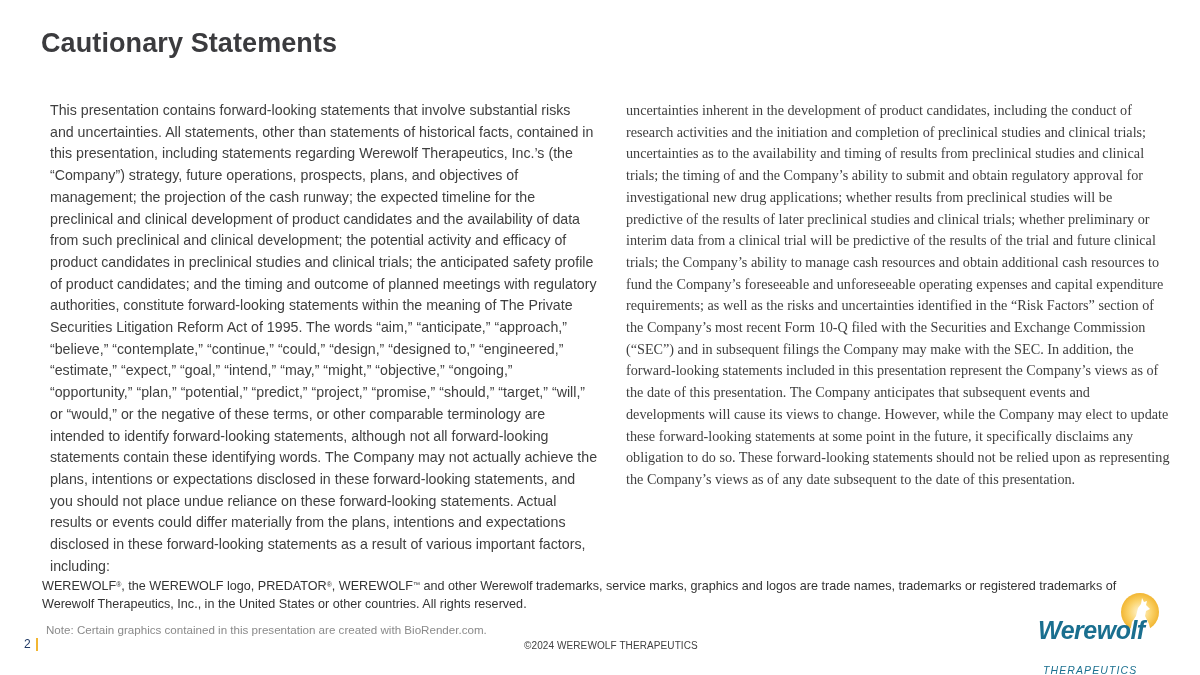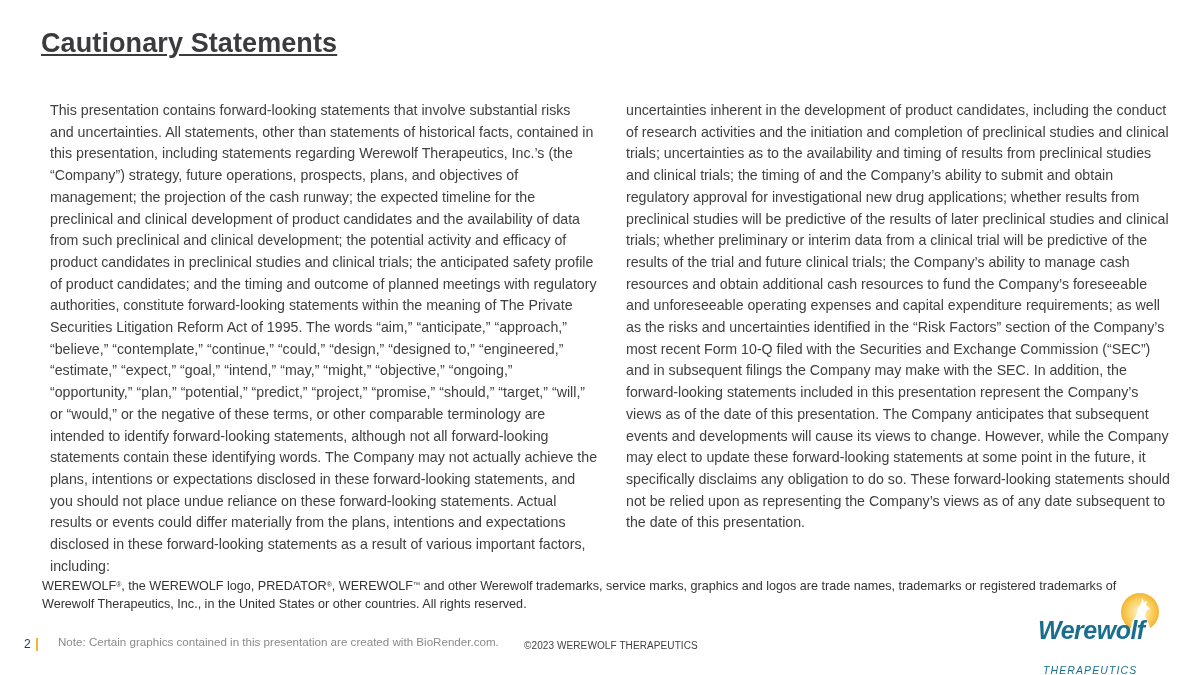--- a/index.html
+++ b/index.html
@@ -1,26 +1,26 @@
 <!DOCTYPE html>
 <html><head>
 <meta charset="utf-8">
 <style>
   html, body { margin:0; padding:0; }
   body { width:1200px; height:675px; background:#ffffff; position:relative; overflow:hidden;
          font-family:"Liberation Sans", sans-serif; color:#3a3a3a; }
   .title { position:absolute; left:41px; top:28px; font-size:27px; font-weight:bold; color:#3b3b3e;
-           letter-spacing:0.1px; margin:0;text-decoration:underline; }
+           letter-spacing:0.1px; margin:0; }
   .col { position:absolute; top:92px; width:548px; font-size:14.2px; line-height:21.7px; color:#404040;
          margin:8px; }
   .col-left { left:42px; }
-  .col-right { left:618px; width:545px; }
+  .col-right { left:618px; width:545px;font-family:Liberation Serif, serif; }
   .tm { position:absolute; left:42px; top:577px; width:1080px; font-size:12.6px; line-height:18px; color:#333333; margin:0; }
   .tm sup { font-size:7px; vertical-align:top; position:relative; top:-1px; }
-  .note { position:absolute; left:42px; top:619px; font-size:11.6px; color:#8a8a8a; margin:16px; }
+  .note { position:absolute; left:42px; top:619px; font-size:11.6px; color:#8a8a8a; margin:4px; }
   .pagenum { position:absolute; left:24px; top:637px; font-size:12px; color:#1f3864; }
   .pagebar { position:absolute; left:36px; top:638px; width:1.5px; height:13px; background:#f2b632; }
   .copyright { position:absolute; left:524px; top:640px; font-size:10px; color:#404040; letter-spacing:0.1px; }
   .logo { position:absolute; left:1038px; top:592px; width:125px; height:62px; }
   .logo-word { position:absolute; left:0; top:24px; font-size:25px; font-weight:bold; font-style:italic;
                color:#1a6f8f; letter-spacing:-0.5px; }
   .logo-sub { position:absolute; left:5px; top:52px; font-size:10.5px; font-style:italic; color:#1a6f8f; letter-spacing:1.1px;margin-top:20px; }
   .logo-sun { position:absolute; left:78px; top:0; width:44px; height:44px; }
 </style>
 </head>
@@ -30,21 +30,21 @@
 
 <p class="col col-left">This presentation contains forward-looking statements that involve substantial risks and uncertainties. All statements, other than statements of historical facts, contained in this presentation, including statements regarding Werewolf Therapeutics, Inc.’s (the “Company”) strategy, future operations, prospects, plans, and objectives of management; the projection of the cash runway; the expected timeline for the preclinical and clinical development of product candidates and the availability of data from such preclinical and clinical development; the potential activity and efficacy of product candidates in preclinical studies and clinical trials; the anticipated safety profile of product candidates; and the timing and outcome of planned meetings with regulatory authorities, constitute forward-looking statements within the meaning of The Private Securities Litigation Reform Act of 1995. The words “aim,” “anticipate,” “approach,” “believe,” “contemplate,” “continue,” “could,” “design,” “designed to,” “engineered,” “estimate,” “expect,” “goal,” “intend,” “may,” “might,” “objective,” “ongoing,” “opportunity,” “plan,” “potential,” “predict,” “project,” “promise,” “should,” “target,” “will,” or “would,” or the negative of these terms, or other comparable terminology are intended to identify forward-looking statements, although not all forward-looking statements contain these identifying words. The Company may not actually achieve the plans, intentions or expectations disclosed in these forward-looking statements, and you should not place undue reliance on these forward-looking statements. Actual results or events could differ materially from the plans, intentions and expectations disclosed in these forward-looking statements as a result of various important factors, including:</p>
 <p class="col col-right">uncertainties inherent in the development of product candidates, including the conduct of research activities and the initiation and completion of preclinical studies and clinical trials; uncertainties as to the availability and timing of results from preclinical studies and clinical trials; the timing of and the Company’s ability to submit and obtain regulatory approval for investigational new drug applications; whether results from preclinical studies will be predictive of the results of later preclinical studies and clinical trials; whether preliminary or interim data from a clinical trial will be predictive of the results of the trial and future clinical trials; the Company’s ability to manage cash resources and obtain additional cash resources to fund the Company’s foreseeable and unforeseeable operating expenses and capital expenditure requirements; as well as the risks and uncertainties identified in the “Risk Factors” section of the Company’s most recent Form 10-Q filed with the Securities and Exchange Commission (“SEC”) and in subsequent filings the Company may make with the SEC. In addition, the forward-looking statements included in this presentation represent the Company’s views as of the date of this presentation. The Company anticipates that subsequent events and developments will cause its views to change. However, while the Company may elect to update these forward-looking statements at some point in the future, it specifically disclaims any obligation to do so. These forward-looking statements should not be relied upon as representing the Company’s views as of any date subsequent to the date of this presentation.</p>
 
 <p class="tm"><span>WEREWOLF</span><sup>®</sup><span>, the WEREWOLF logo, PREDATOR</span><sup>®</sup><span>, WEREWOLF</span><sup>™</sup><span> and other Werewolf trademarks, service marks, graphics and logos are trade names, trademarks or registered trademarks of Werewolf Therapeutics, Inc., in the United States or other countries. All rights reserved.</span></p>
 
 <p class="note">Note:  Certain graphics contained in this presentation are created with BioRender.com.</p>
 
 <span class="pagenum">2</span>
 <span class="pagebar"></span>
-<span class="copyright">©2023 WEREWOLF THERAPEUTICS</span>
+<span class="copyright">©2024 WEREWOLF THERAPEUTICS</span>
 
 <div class="logo">
   <svg class="logo-sun" viewBox="0 0 44 44">
     <defs>
       <radialGradient id="sg" cx="50%" cy="50%" r="50%">
         <stop offset="0%" stop-color="#fff6d8"></stop>
         <stop offset="60%" stop-color="#fbd36a"></stop>
         <stop offset="100%" stop-color="#f2b632"></stop>
       </radialGradient>
     </defs>

